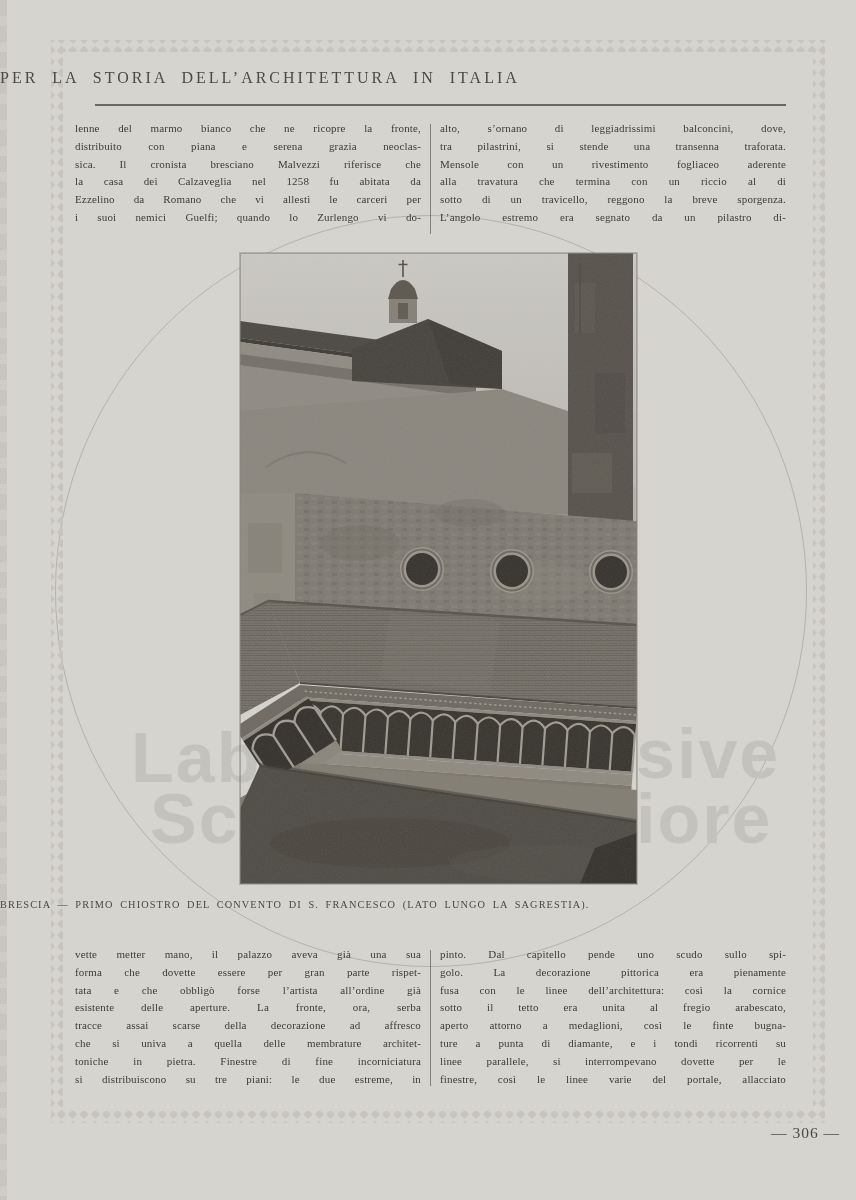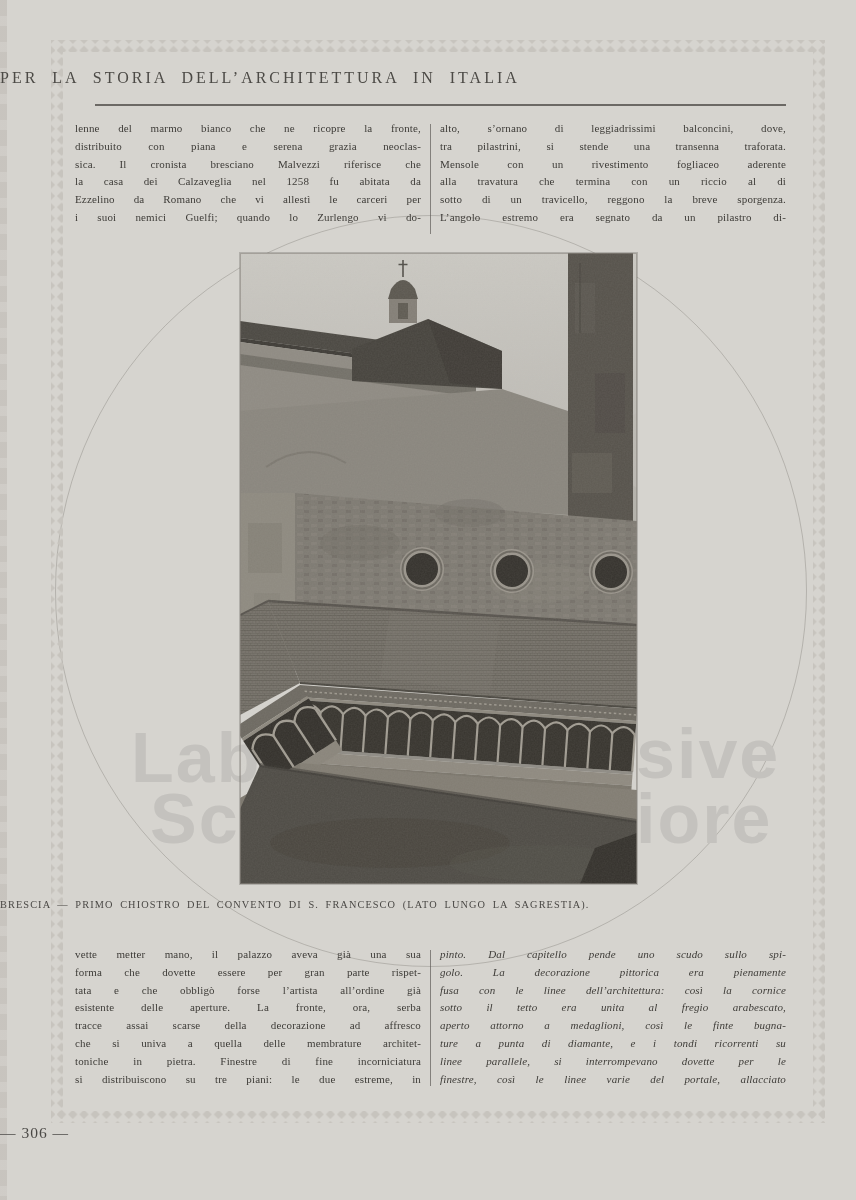--- a/index.html
+++ b/index.html
@@ -42,36 +42,36 @@
     background:rgba(72,70,65,.75);z-index:4;
   }
   .col{
     position:absolute;width:346px;z-index:4;
     font-size:11px;line-height:17.8px;letter-spacing:.15px;
   }
   .tline{text-align:justify;text-align-last:justify;}
   .col-top-left{left:75px;top:120px;}
   .col-top-right{left:440px;top:120px;}
   .col-bot-left{left:75px;top:946px;}
-  .col-bot-right{left:440px;top:946px;font-style:italic;}
+  .col-bot-right{left:440px;top:946px;}
   .col-divider{
     position:absolute;width:1px;background:rgba(96,93,88,.7);z-index:4;
   }
   .div-top{left:430px;top:124px;height:110px;}
   .div-bot{left:430px;top:950px;height:136px;}
   .figure{position:absolute;left:240px;top:253px;z-index:3;margin:0;}
   .photo-svg{display:block;box-shadow:0 0 0 1px rgba(110,106,99,.35);}
   .fig-caption{
     position:absolute;left:0;right:0;top:899px;z-index:4;
     text-align:left;
     font-size:10.3px;letter-spacing:1.1px;word-spacing:3px;color:#4a4845;
   }
   .page-number{
     position:absolute;left:0;right:16px;top:1124px;z-index:4;
-    text-align:left;font-size:15.5px;color:#4a4845;letter-spacing:1px;
+    text-align:right;font-size:15.5px;color:#4a4845;letter-spacing:1px;
   }
 </style>
 </head>
 <body>
 
 <div class="page">
 
   <div class="scan-edge"></div>
 
   <svg class="deco-border" width="856" height="1200" aria-hidden="true">

